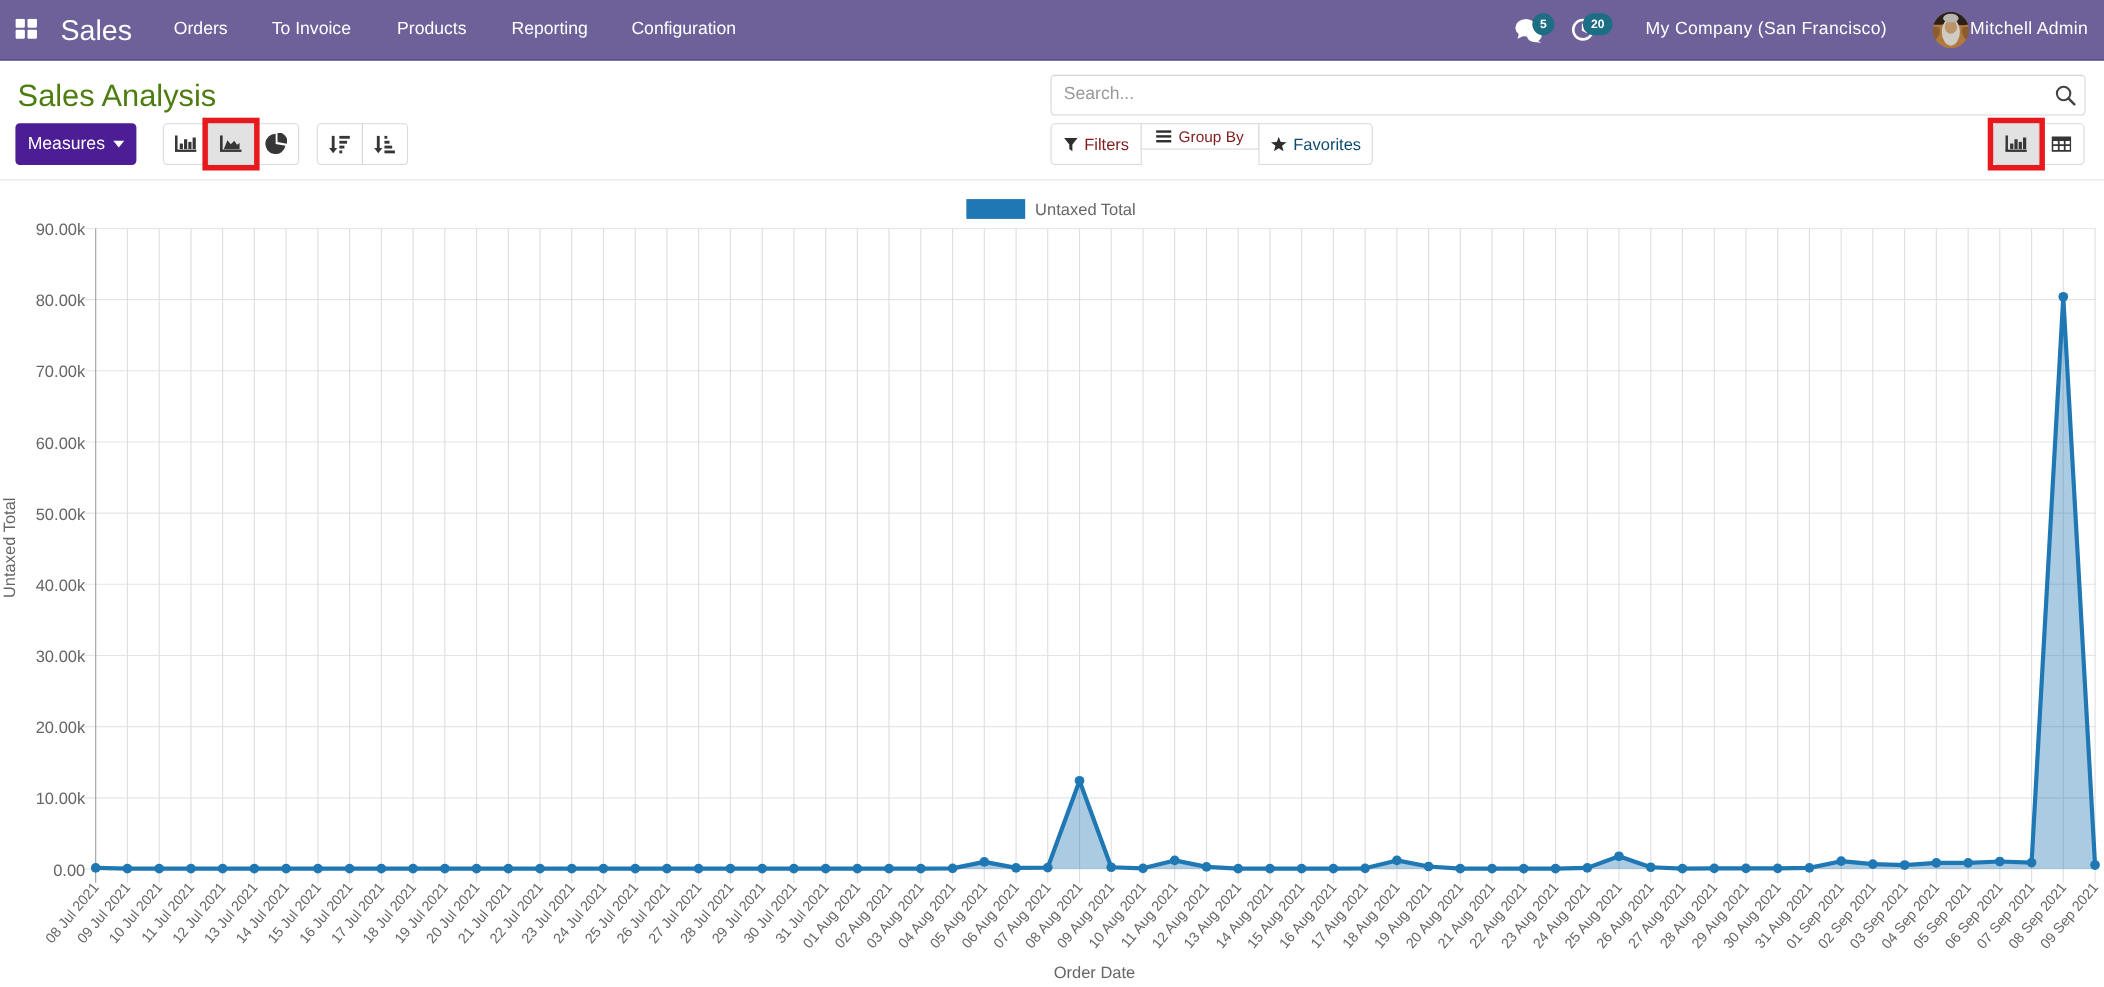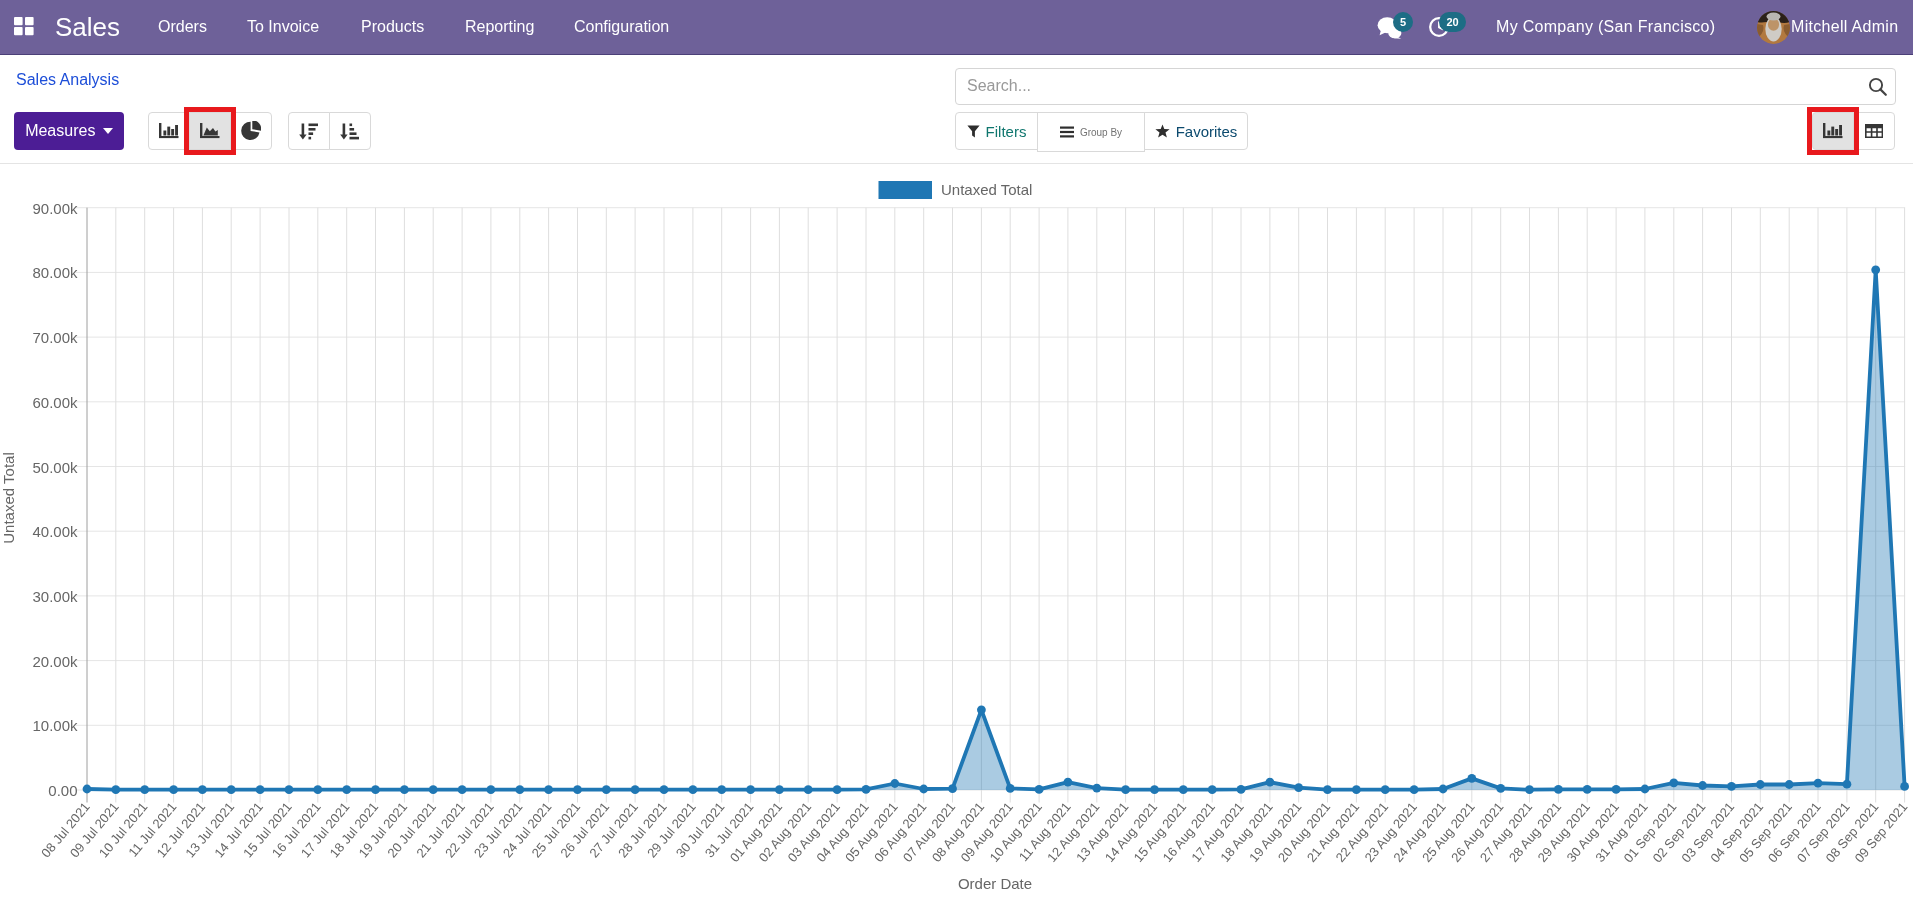--- a/index.html
+++ b/index.html
@@ -1,21 +1,21 @@
 <!DOCTYPE html>
 <html><head><meta charset="utf-8"><style>
 *{margin:0;padding:0;box-sizing:border-box}
 html,body{width:1913px;height:897px;background:#fff;font-family:"Liberation Sans",sans-serif;overflow:hidden;position:relative}
 .abs{position:absolute}
 .navbar{left:0;top:0;width:1913px;height:55px;background:#6e6199;border-bottom:1px solid #4b4078}
 .nitem{position:absolute;top:0;height:62px;line-height:54px;color:#fff;font-size:16px}
 .brand{position:absolute;left:55px;top:0;height:38px;line-height:54px;color:#fff;font-size:26px;font-weight:500}
 .badge{position:absolute;background:#1d6d85;color:#fff;font-size:11px;font-weight:bold;border-radius:10px;text-align:center;line-height:20px}
 .btn{position:absolute;border:1px solid #d9d9d9;background:#fff;display:flex;align-items:center;justify-content:center}
-.title{position:absolute;left:16px;top:71px;font-size:16px;color:#1d4ed8}
+.title{position:absolute;left:16px;top:71px;font-size:28px;color:#4d7c0f}
 .red{position:absolute;border:5px solid #e8191d;background:transparent;z-index:5}
 </style></head><body>
 <div class="abs navbar"></div>
 <div class="abs" style="left:14px;top:17px"><svg width="21" height="19" viewBox="0 0 21 19">
       <g fill="#fff">
         <rect x="0" y="0" width="8.6" height="8.2" rx="1"></rect>
         <rect x="11" y="0" width="8.6" height="8.2" rx="1"></rect>
         <rect x="0" y="10" width="8.6" height="8.2" rx="1"></rect>
         <rect x="11" y="10" width="8.6" height="8.2" rx="1"></rect>
       </g>
@@ -114,24 +114,24 @@
       <g fill="#363636">
         <rect x="2.6" y="0.5" width="2.6" height="12"></rect>
         <path d="M0.2,11.5 L7.6,11.5 L3.9,16.4 Z"></path>
         <rect x="9.5" y="0.5" width="2.6" height="2.6"></rect>
         <rect x="9.5" y="5.0" width="4.6" height="2.6"></rect>
         <rect x="9.5" y="9.4" width="7.0" height="2.6"></rect>
         <rect x="9.5" y="13.8" width="9.5" height="2.6"></rect>
       </g>
     </svg>
   </div>
-<div class="btn" style="left:955px;top:112px;width:83px;height:38px;border-radius:4px 0 0 4px;font-size:15px;color:#0f766e;gap:6px"><svg width="13" height="13" viewBox="0 0 13 13">
+<div class="btn" style="left:955px;top:112px;width:83px;height:38px;border-radius:4px 0 0 4px;font-size:15px;color:#7f1d1d;gap:6px"><svg width="13" height="13" viewBox="0 0 13 13">
       <path d="M0.4,0.5 L12.6,0.5 L7.9,6.3 L7.9,12.6 L5.1,10.4 L5.1,6.3 Z" fill="#2e2e2e"></path>
     </svg> Filters</div>
-<div class="btn" style="left:1037px;top:112px;width:108px;height:40px;font-size:10px;color:#737373;gap:6px"><svg width="14" height="12" viewBox="0 0 14 12">
+<div class="btn" style="left:1037px;top:112px;width:108px;height:24px;font-size:14px;color:#7f1d1d;gap:6px"><svg width="14" height="12" viewBox="0 0 14 12">
       <g fill="#2e2e2e">
         <rect x="0" y="0.5" width="14" height="2.2"></rect>
         <rect x="0" y="4.9" width="14" height="2.2"></rect>
         <rect x="0" y="9.3" width="14" height="2.2"></rect>
       </g>
     </svg> Group By</div>
 <div class="btn" style="left:1144px;top:112px;width:104px;height:38px;border-radius:0 4px 4px 0;font-size:15px;color:#0c4a6e;gap:6px"><svg width="15" height="14" viewBox="0 0 15 14">
       <path d="M7.5,0.4 L9.3,5 L14.6,5.3 L10.5,8.6 L11.9,13.6 L7.5,10.8 L3.1,13.6 L4.5,8.6 L0.4,5.3 L5.7,5 Z" fill="#2e2e2e"></path>
     </svg> Favorites</div>
 <div class="btn" style="left:1812px;top:112px;width:42px;height:38px;background:#e2e2e2;border-radius:4px 0 0 4px">

